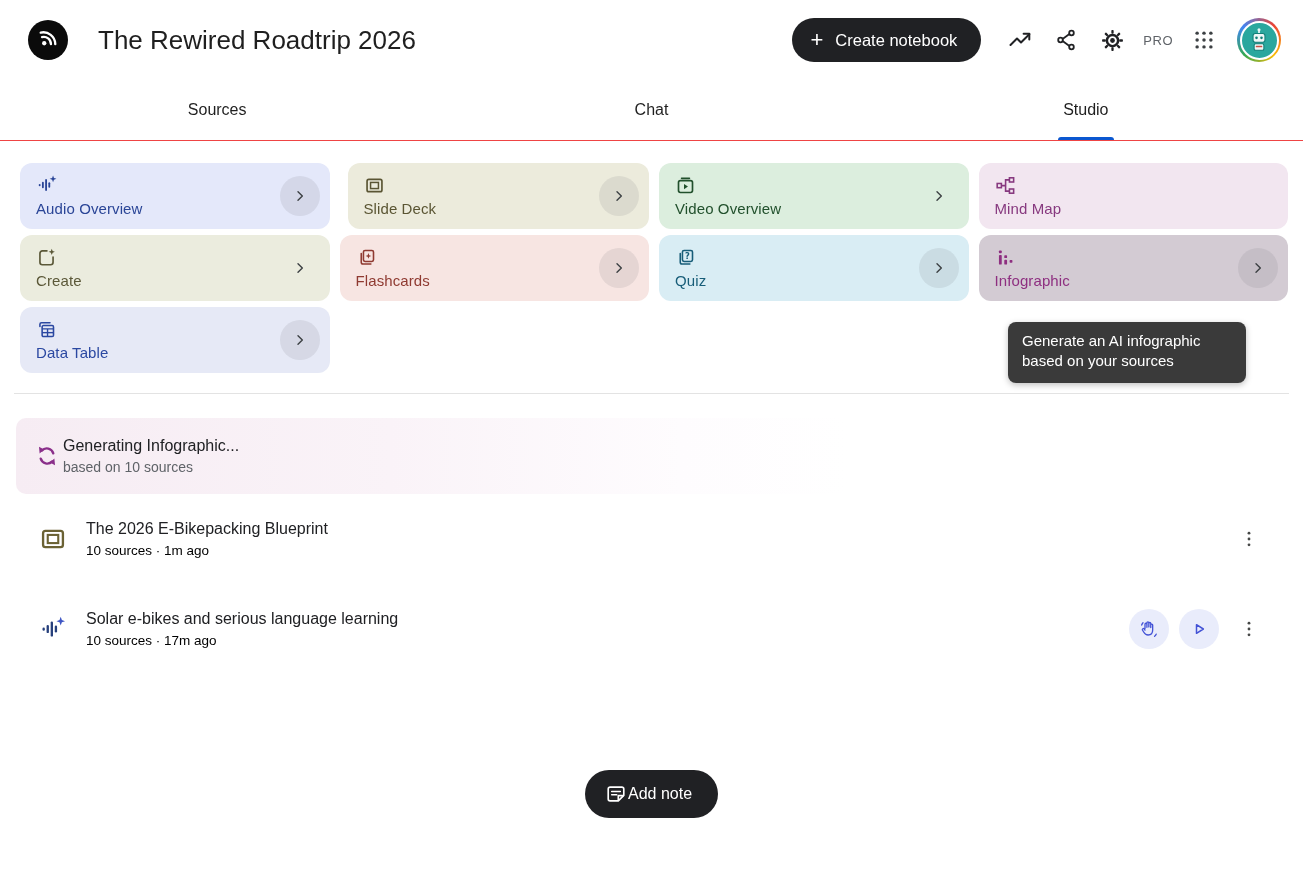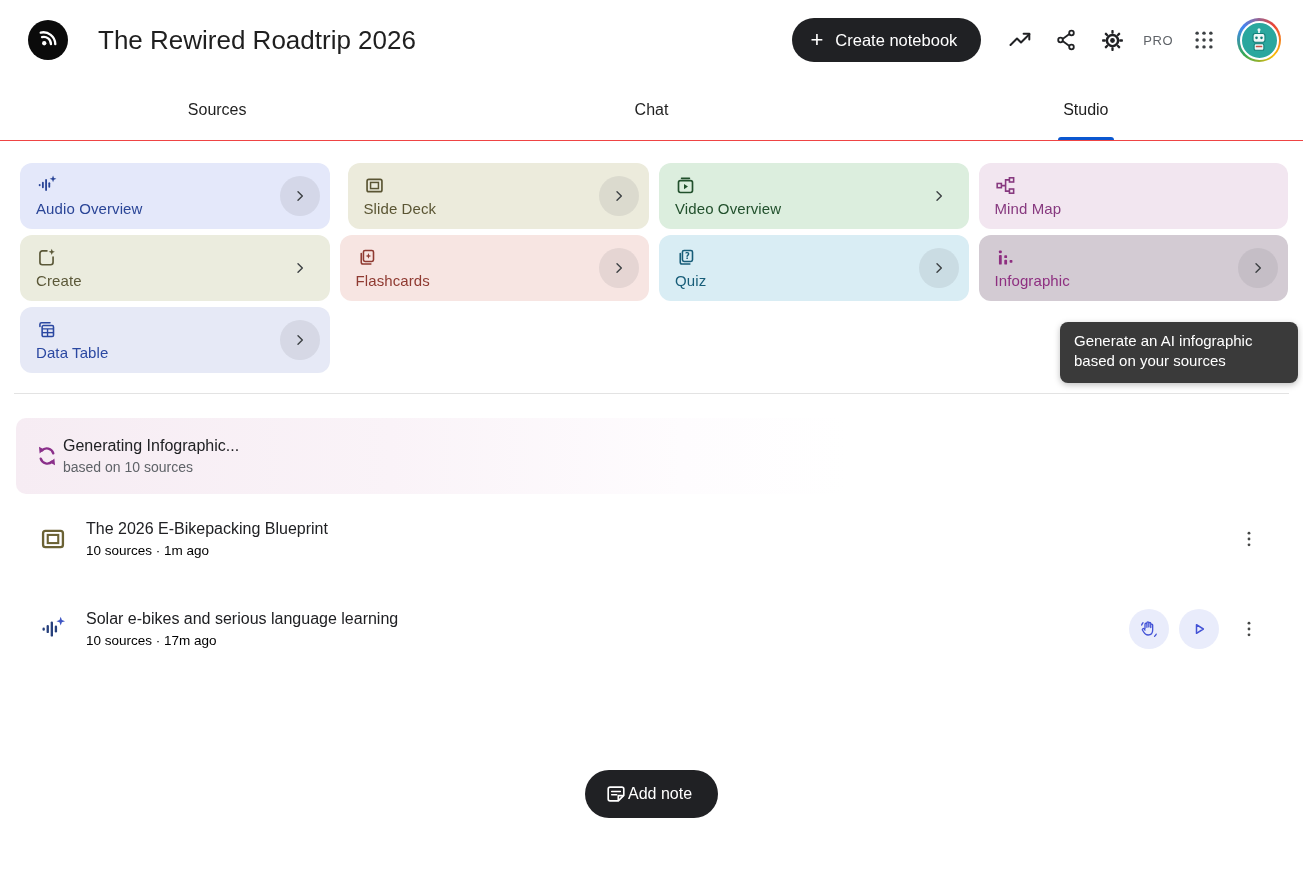--- a/index.html
+++ b/index.html
@@ -34,21 +34,21 @@
   
   .cards { display: grid; grid-template-columns: repeat(4, 1fr); gap: 6px 10px; margin: 22px 15px 0 20px; }
   .card { position: relative; height: 66px; border-radius: 12px; padding: 12px 16px; cursor: pointer;
     display: flex; flex-direction: column; justify-content: space-between; align-items: flex-start; }
   .card .card-label { font-size: 15px; font-weight: 500; letter-spacing: .1px; }
   .card .card-icon { height: 20px; display: flex; align-items: center; }
   .chev { position: absolute; right: 10px; top: 50%; transform: translateY(-50%); width: 40px; height: 40px;
     display: flex; align-items: center; justify-content: center; border-radius: 50%; color: #3c4043; }
   .chev.circle { background: rgba(95,99,104,.12); }
 
-  .tooltip { position: absolute; left: 1060px; top: 322px; width: 238px; background: #3a3a3a; color: #fff;
+  .tooltip { position: absolute; left: 1008px; top: 322px; width: 238px; background: #3a3a3a; color: #fff;
     border-radius: 8px; padding: 9px 14px 11px; font-size: 15px; line-height: 1.36; z-index: 20;
     box-shadow: 0 2px 6px rgba(0,0,0,.25); }
 
   .divider { border: none; border-top: 1px solid #e3e3e3; margin: 20px 14px 0; }
 
   
   .gen-strip { margin: 24px 0 0 16px; width: 832px; height: 76px; border-radius: 10px;
     background: linear-gradient(90deg, #f6ecf3 0%, #faf3f8 45%, #fefcfe 80%, #fff 100%);
     display: flex; align-items: center; padding-left: 18px; gap: 3px; }
   .gen-title { font-size: 16px; color: #202124; margin-bottom: 4px; }

